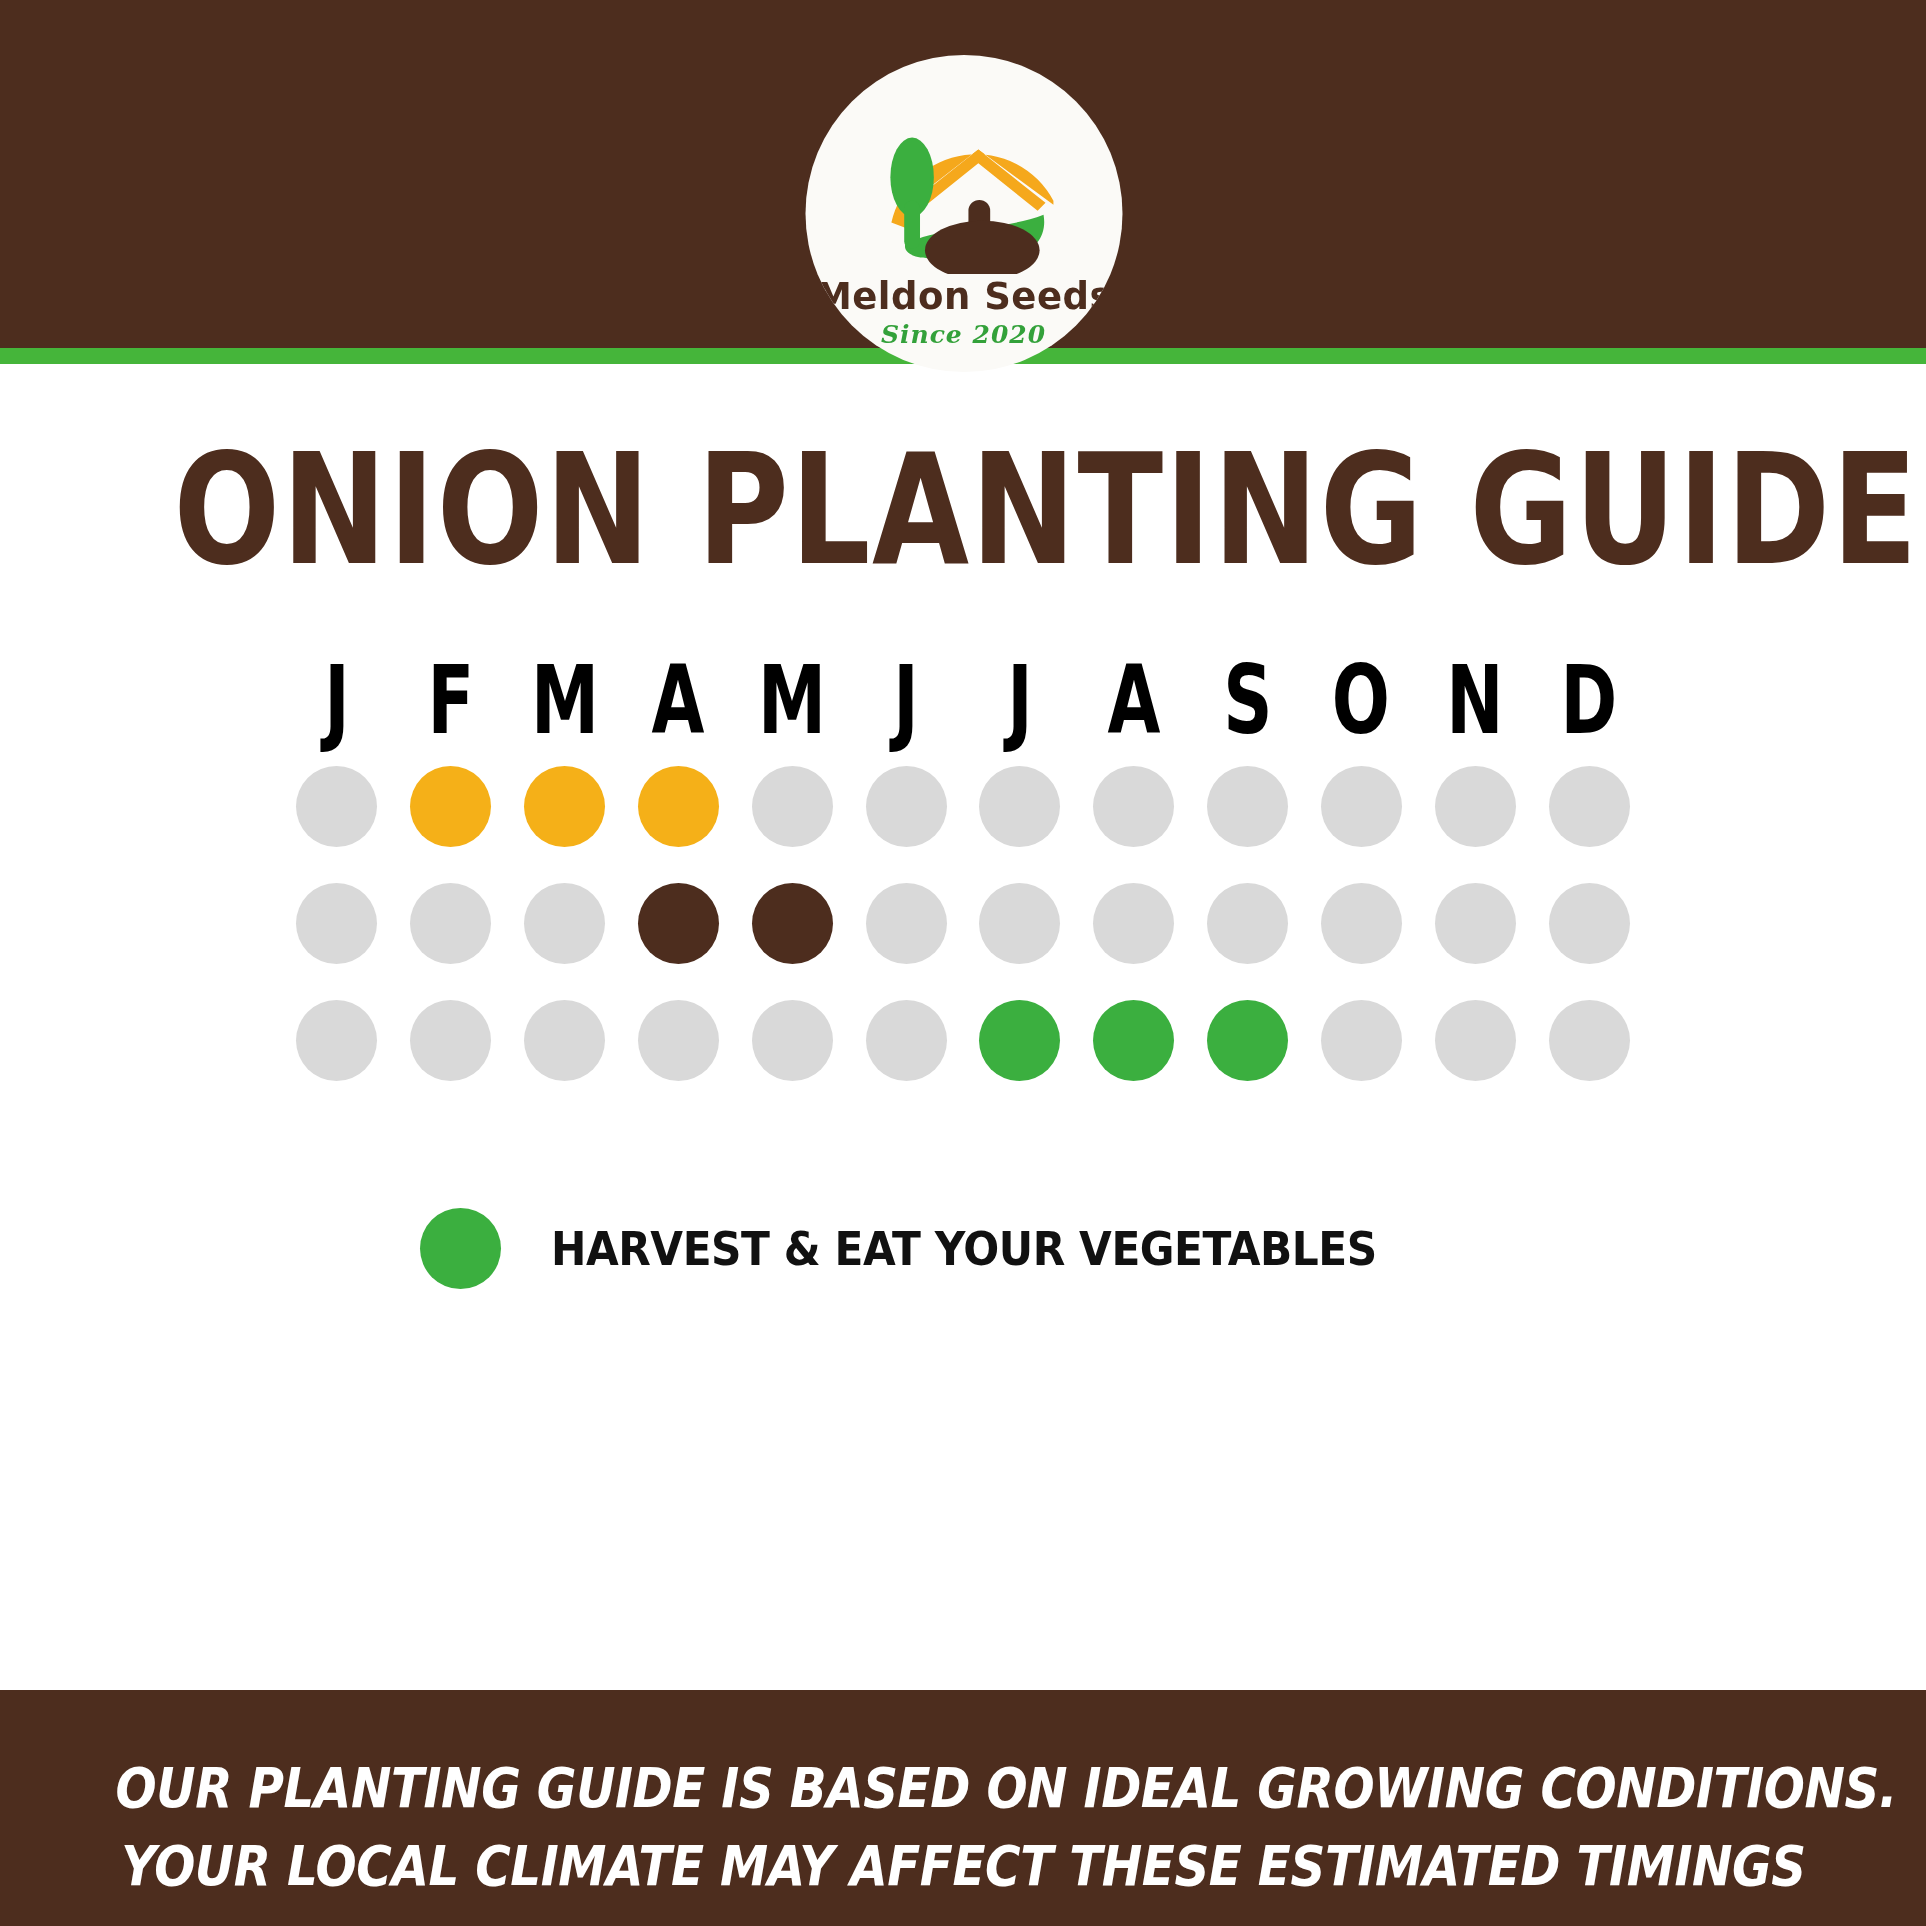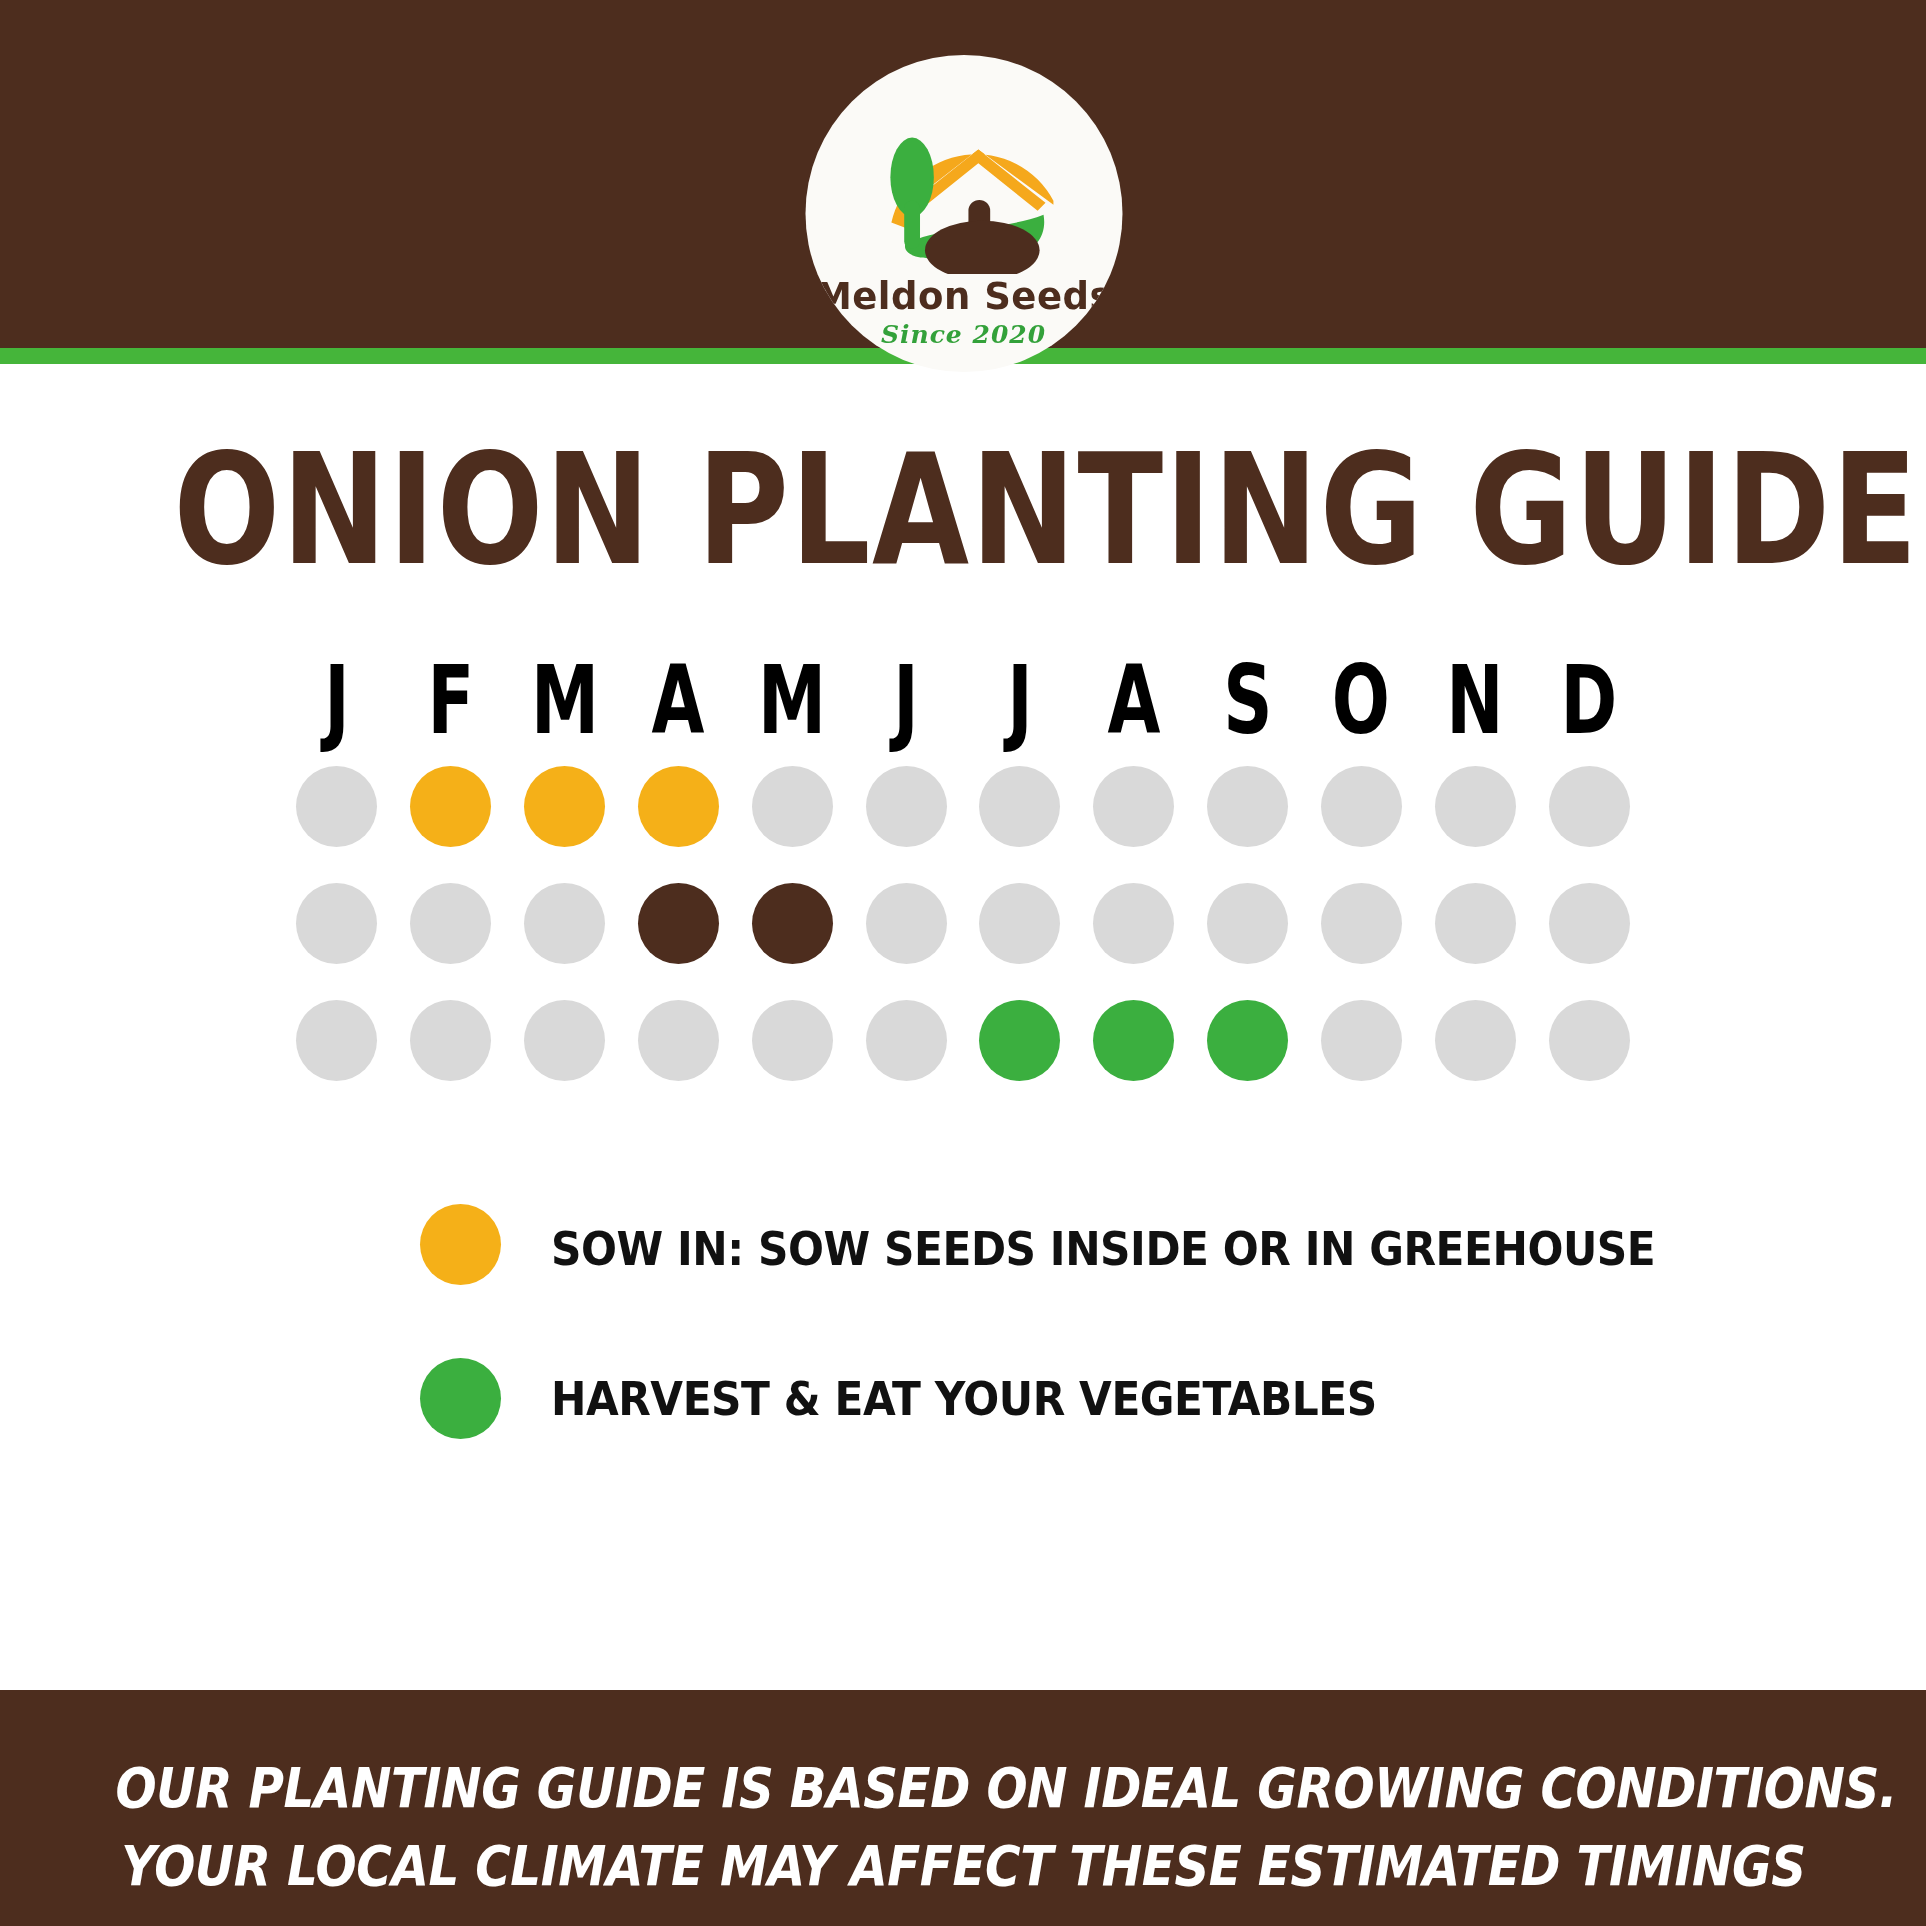--- a/index.html
+++ b/index.html
@@ -347,26 +347,20 @@
       <div class="dot-cell">
         <div class="dot" style="background: rgb(217, 217, 217);"></div>
       </div>
       <div class="dot-cell">
         <div class="dot" style="background: rgb(217, 217, 217);"></div>
       </div>
     </div>
 </div>
 
 <div class="legend">
-  <div class="legend-item">
-    <div class="legend-dot" style="background: rgb(245, 176, 24);"></div>
-    <div class="legend-text">
-      <span class="footer-line">SOW IN: SOW SEEDS INSIDE OR IN GREEHOUSE</span>
-    </div>
-  </div>
 
 
   <div class="legend-item harvest">
     <div class="legend-dot" style="background: rgb(59, 175, 63);"></div>
     <div class="legend-text">
       <span class="footer-line">HARVEST &amp; EAT YOUR VEGETABLES</span>
     </div>
   </div>
 </div>
 

